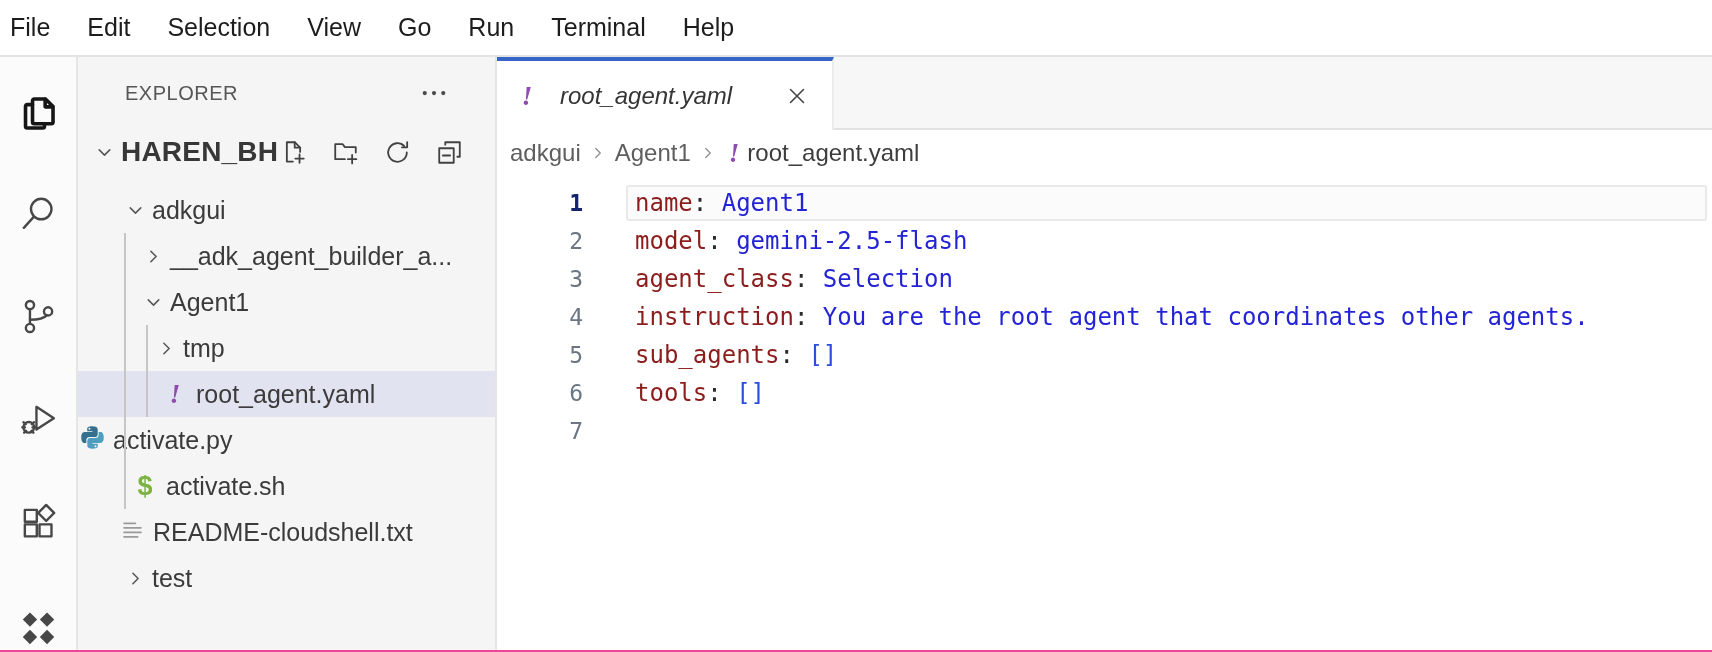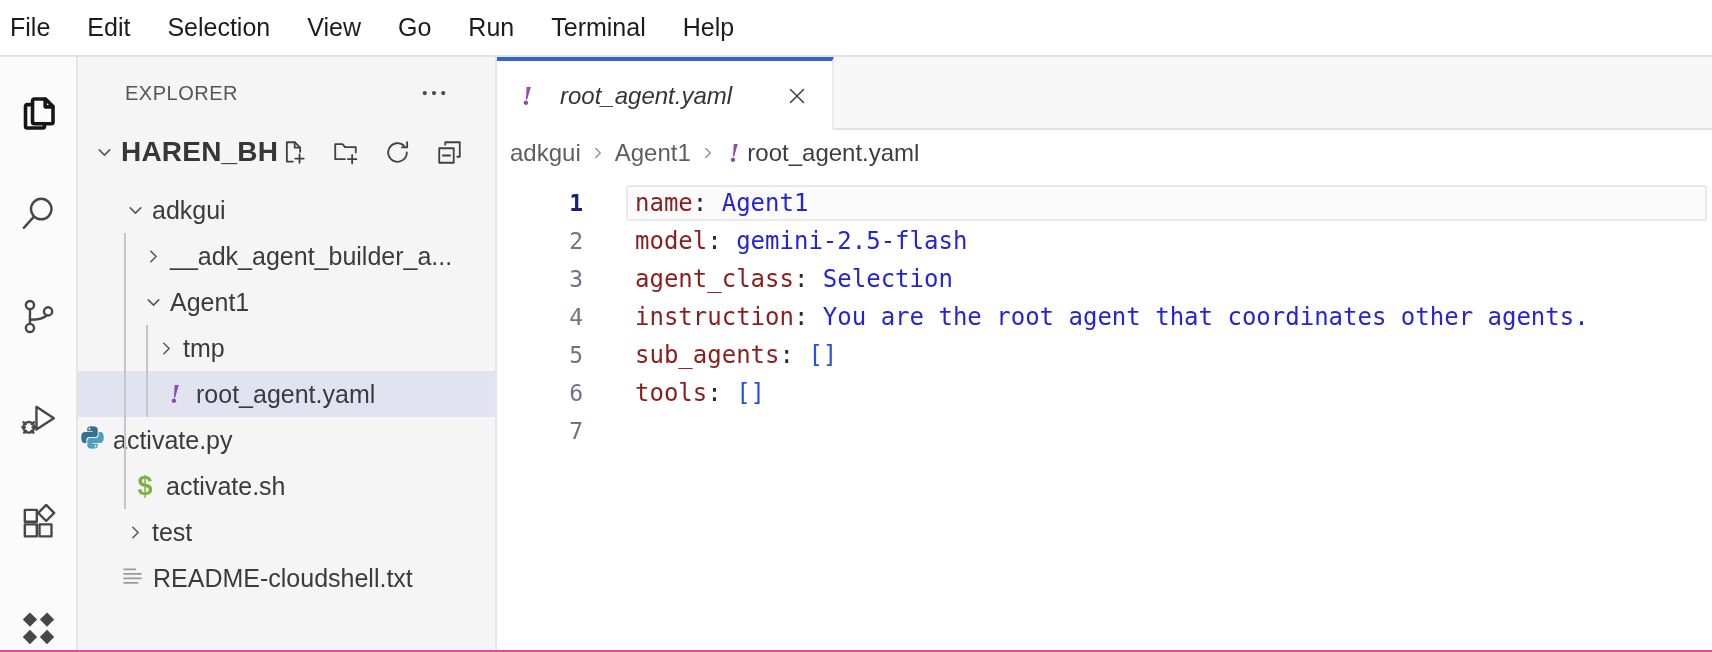--- a/index.html
+++ b/index.html
@@ -228,35 +228,35 @@
                 </svg></span>
             </span>
             <span>activate.py</span>
           </div>
           <div class="tree-row" style="padding-left:53px">
             <span class="file-ico">
               <span class="shell-dollar">$</span>
             </span>
             <span>activate.sh</span>
           </div>
-          <div class="tree-row" style="padding-left:45px">
-            <span class="chev">
-              <svg viewBox="0 0 24 24">
-                <path d="M9 6l6 6-6 6"></path>
-              </svg>
-            </span>
-            <span class="tree-label">test</span>
-          </div>
           <div class="tree-row" style="padding-left:40px">
             <span class="file-ico">
               <span><svg viewBox="0 0 24 24" fill="none" stroke="#9a9a9a" stroke-width="1.6" stroke-linecap="round">
                   <path d="M4.5 6.5h10M4.5 10.5h15M4.5 14.5h15M4.5 18.5h12"></path>
                 </svg></span>
             </span>
             <span>README-cloudshell.txt</span>
+          </div>
+          <div class="tree-row" style="padding-left:45px">
+            <span class="chev">
+              <svg viewBox="0 0 24 24">
+                <path d="M9 6l6 6-6 6"></path>
+              </svg>
+            </span>
+            <span class="tree-label">test</span>
           </div>
           <div class="guide" style="left:46px;top:46px;height:276px"></div>
           <div class="guide" style="left:68px;top:138px;height:92px"></div>
         </div>
     </div>
     <div class="editor">
       <div class="tabbar">
         <div class="tab">
           <span class="file-ico" id="tabIcon">
               <span class="yaml-bang">!</span>

